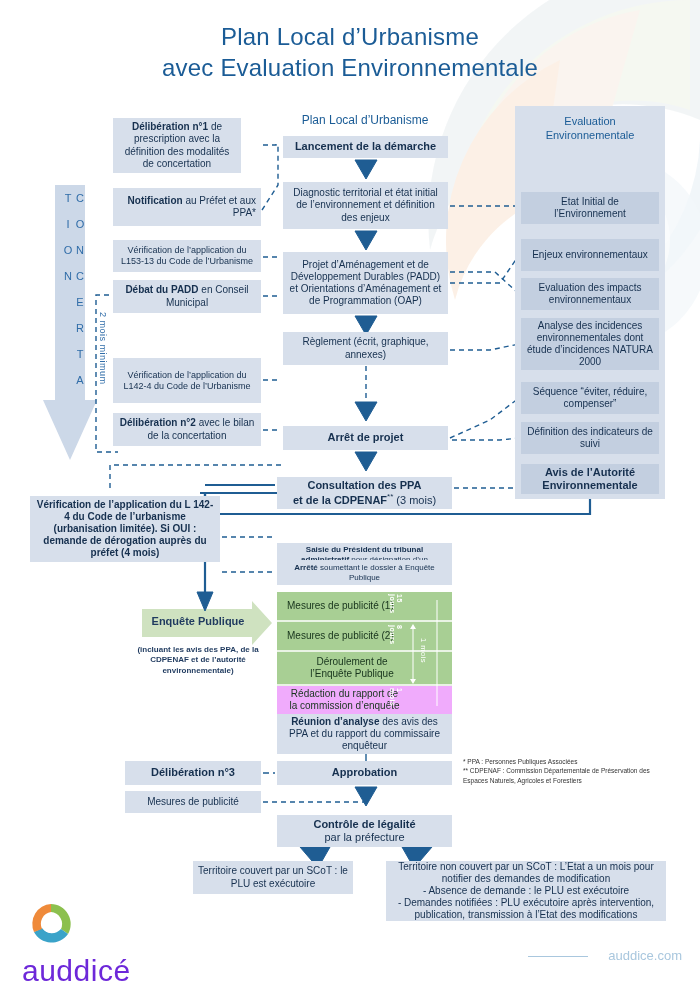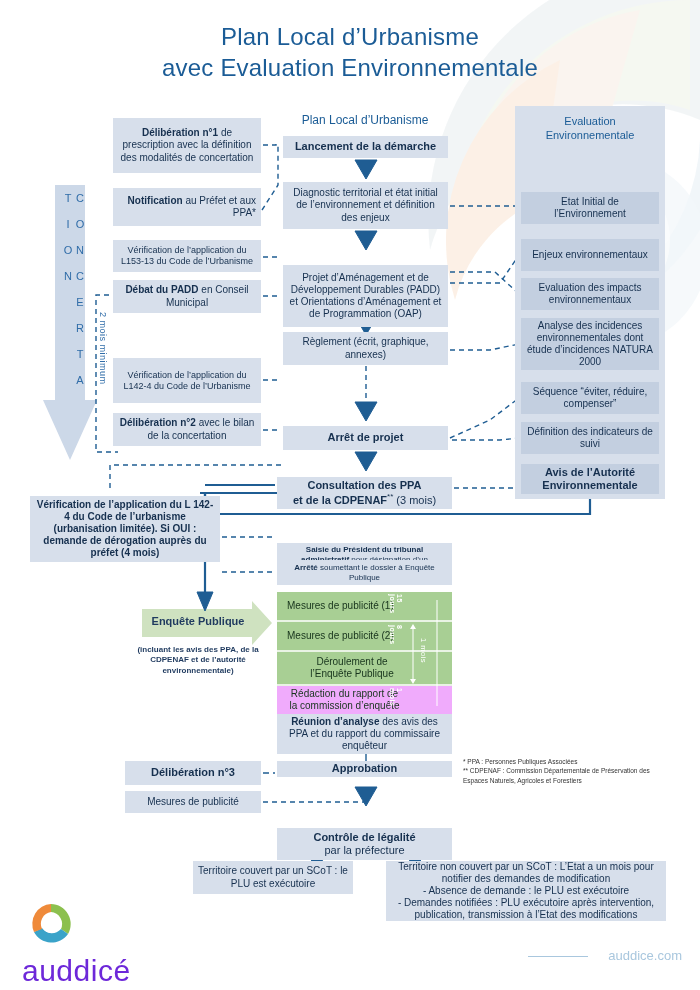--- a/index.html
+++ b/index.html
@@ -104,21 +104,21 @@
 <svg class="wires">
   <path d="M55 185 L85 185 L85 400 L97 400 L70 460 L43 400 L55 400 Z" fill="#ccd8e8"></path>
 </svg>
 <div class="concert-label" style="left:62px; top:192px; height:200px;">C O N C E R T A T I O N</div>
 
 <svg class="wires">
   <path d="M118 295 L96 295 L96 452 L118 452" fill="none" stroke="#1f5d93" stroke-width="1.4" stroke-dasharray="5,4"></path>
 </svg>
 <div class="vlabel" style="left:98px; top:312px; height:128px;">2 mois minimum</div>
 
-<div class="box f10" style="left:113px; top:118px; width:148px; height:55px;">
+<div class="box f10" style="left:113px; top:118px; width:128px; height:55px;">
   <div><b>Délibération n°1</b>
   <span>de prescription avec la définition des modalités de concertation</span></div>
 </div>
 
 <div class="box f10" style="left:113px; top:188px; width:148px; height:38px;text-align:right;">
   <div><b>Notification</b>
   <span>au Préfet et aux PPA*</span></div>
 </div>
 
 <div class="box f9" style="left:113px; top:240px; width:148px; height:32px;">
@@ -144,21 +144,21 @@
 </div>
 
 <div class="box f11 bold" style="left:283px; top:136px; width:165px; height:22px;">
   <div>Lancement de la démarche</div>
 </div>
 
 <div class="box f10" style="left:283px; top:182px; width:165px; height:47px;">
   <div>Diagnostic territorial et état initial de l’environnement et définition des enjeux</div>
 </div>
 
-<div class="box f10" style="left:283px; top:252px; width:165px; height:62px;margin-top:13px;">
+<div class="box f10" style="left:283px; top:252px; width:165px; height:62px;">
   <div>Projet d’Aménagement et de Développement Durables (PADD) et Orientations d’Aménagement et de Programmation (OAP)</div>
 </div>
 
 <div class="box f10" style="left:283px; top:332px; width:165px; height:33px;">
   <div>Règlement (écrit, graphique, annexes)</div>
 </div>
 
 <div class="box f11 bold" style="left:283px; top:426px; width:165px; height:24px;">
   <div>Arrêt de projet</div>
 </div>
@@ -215,25 +215,25 @@
 <div class="vlabel whitebig" style="left:419px; top:638px; height:26px;">1 mois</div>
 <div class="vlabel white" style="left:389px; top:688px; height:22px;">1 mois</div>
 
 <div class="box f10" style="left:277px; top:714px; width:175px; height:40px;">
   <div><b>Réunion d’analyse</b>
   <span>des avis des PPA et du rapport du commissaire enquêteur</span></div>
 </div>
 
 <div class="box f11 bold" style="left:125px; top:761px; width:136px; height:24px;">Délibération n°3</div>
 
-<div class="box f11 bold" style="left:277px; top:761px; width:175px; height:16px;">Approbation</div>
+<div class="box f11 bold" style="left:277px; top:761px; width:175px; height:24px;">Approbation</div>
 
 <div class="box f10" style="left:125px; top:791px; width:136px; height:22px;">Mesures de publicité</div>
 
-<div class="box f11" style="left:277px; top:815px; width:175px; height:32px;margin-top:13px;">
+<div class="box f11" style="left:277px; top:815px; width:175px; height:32px;">
   <div><b>Contrôle de légalité</b><br>
   <span>par la préfecture</span></div>
 </div>
 
 <div class="box f10" style="left:193px; top:861px; width:160px; height:33px;">Territoire couvert par un SCoT : le PLU est exécutoire</div>
 
 <div class="box f10" style="left:386px; top:861px; width:280px; height:60px; padding:4px 6px; white-space:pre-line;">Territoire non couvert par un SCoT : L’Etat a un mois pour notifier des demandes de modification
 - Absence de demande : le PLU est exécutoire
 - Demandes notifiées : PLU exécutoire après intervention, publication, transmission à l’Etat des modifications</div>
 

